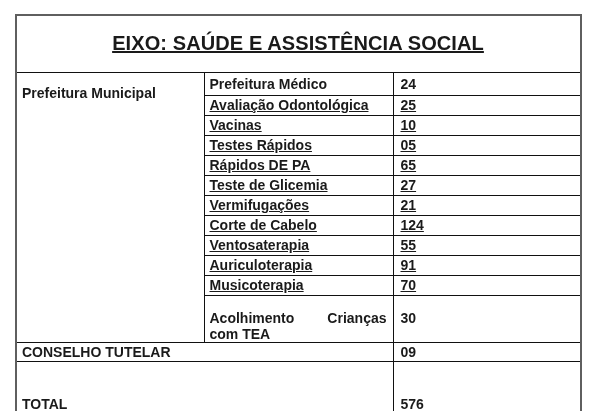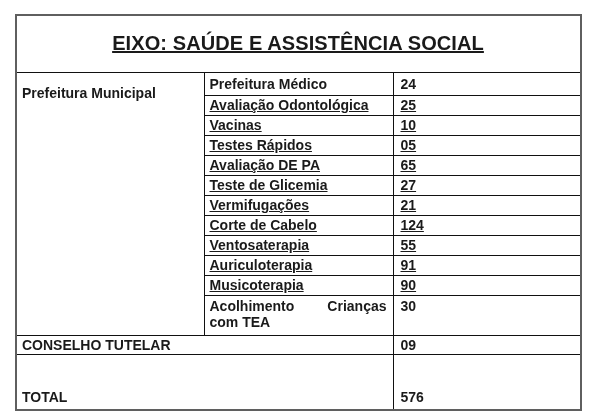--- a/index.html
+++ b/index.html
@@ -54,21 +54,21 @@
   td.group-cell {
     vertical-align: top;
     padding-top: 12px;
   }
   td.value-cell {
     padding-left: 7px;
   }
   tr.h-two td {
     height: 40px;
     vertical-align: top;
-    padding-top: 2px;
+    padding-top: 14px;
     white-space: normal;
   }
   .justify-line {
     display: flex;
     justify-content: space-between;
     width: 100%;
   }
   tr.h-total td {
     height: 56px;
     vertical-align: bottom;
@@ -101,21 +101,21 @@
       </tr>
       <tr class="h-std">
         <td>Vacinas</td>
         <td class="value-cell">10</td>
       </tr>
       <tr class="h-std">
         <td>Testes Rápidos</td>
         <td class="value-cell">05</td>
       </tr>
       <tr class="h-std">
-        <td>Avaliação DE PA</td>
+        <td>Rápidos DE PA</td>
         <td class="value-cell">65</td>
       </tr>
       <tr class="h-std">
         <td>Teste de Glicemia</td>
         <td class="value-cell">27</td>
       </tr>
       <tr class="h-std">
         <td>Vermifugações</td>
         <td class="value-cell">21</td>
       </tr>
@@ -126,21 +126,21 @@
       <tr class="h-std">
         <td>Ventosaterapia</td>
         <td class="value-cell">55</td>
       </tr>
       <tr class="h-std">
         <td>Auriculoterapia</td>
         <td class="value-cell">91</td>
       </tr>
       <tr class="h-std">
         <td>Musicoterapia</td>
-        <td class="value-cell">90</td>
+        <td class="value-cell">70</td>
       </tr>
       <tr class="h-two">
         <td>
           <div class="justify-line">
             <span>Acolhimento</span>
             <span>Crianças</span>
           </div>
           <div>com TEA</div>
         </td>
         <td class="value-cell">30</td>

